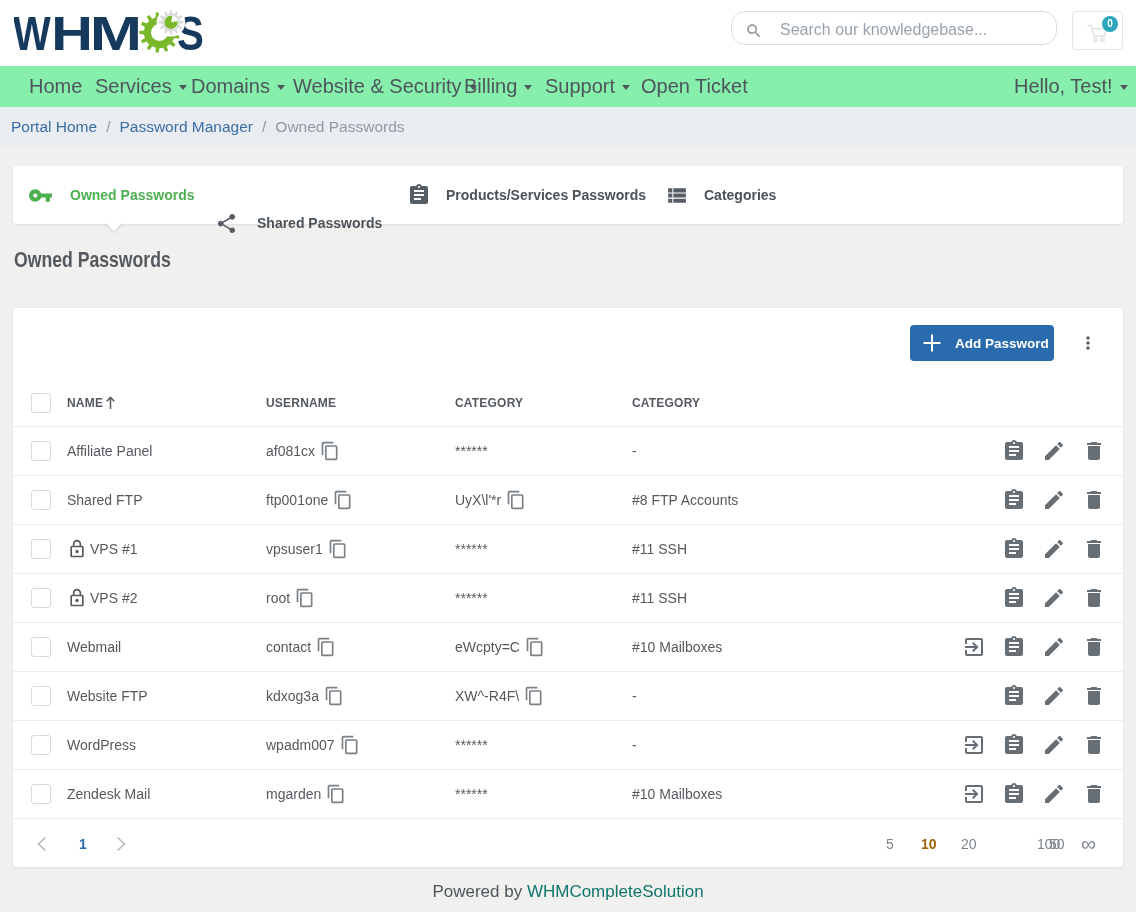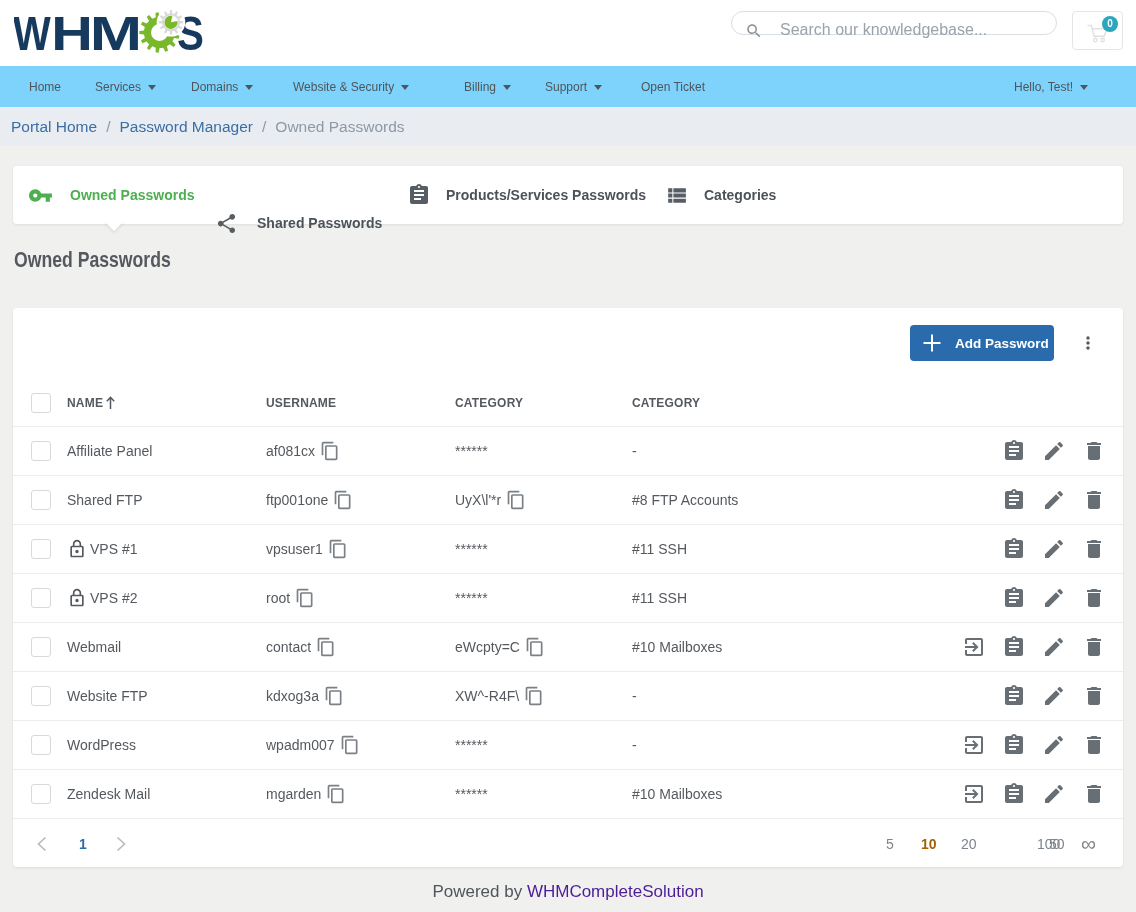--- a/index.html
+++ b/index.html
@@ -1,26 +1,26 @@
 <!DOCTYPE html>
 <html><head>
 <meta charset="utf-8">
 <style>
 * { margin:0; padding:0; box-sizing:border-box; }
 html,body { width:1136px; height:912px; overflow:hidden; }
 body { font-family:"Liberation Sans", sans-serif; background:#f0f0ef; }
 .topbar { background:#fff; height:66px; position:relative; }
 .logo { position:absolute; left:14px; top:0; }
-.hsearch { position:absolute; left:731px; top:11px; width:326px; height:24px; border:1px solid #d9dee3; border-radius:14px; background:#fff; }
+.hsearch { position:absolute; left:731px; top:11px; width:326px; height:34px; border:1px solid #d9dee3; border-radius:14px; background:#fff; }
 .hsearch svg { position:absolute; left:13px; top:10px; }
 .hsearch span { position:absolute; left:48px; top:9px; color:#9aa3ab; font-size:16px; }
 .cartbtn { position:absolute; left:1072px; top:11px; width:51px; height:39px; border:1px solid #e3e6e9; border-radius:4px; background:#fff; }
 .cartbtn svg { position:absolute; left:13px; top:11px; }
 .cartbadge { position:absolute; left:29px; top:3.5px; width:16px; height:16px; border-radius:50%; background:#2ba6bc; color:#fff; font-size:10px; font-weight:bold; text-align:center; line-height:16px; }
-.mainnav { background:#7dd3fc; height:41px; position:relative; font-size:12px; color:#4e555b; }
+.mainnav { background:#86efac; height:41px; position:relative; font-size:20px; color:#4e555b; }
 .mainnav .ni { position:absolute; top:0; height:41px; display:flex; align-items:center; white-space:nowrap; }
 .caret { display:inline-block; width:0; height:0; border-left:4.5px solid transparent; border-right:4.5px solid transparent; border-top:5px solid #4e555b; margin-left:7px; position:relative; top:1px; }
 .breadcrumb { background:#e9edf2; height:39px; line-height:39px; padding-left:11px; font-size:15.5px; color:#8e99a4; }
 .breadcrumb a { color:#3a6ea5; text-decoration:none; }
 .breadcrumb .sep { margin:0 9px; color:#8e99a4; }
 .tabcard { position:absolute; left:13px; top:166px; width:1110px; background:#fff; border-radius:4px; box-shadow:0 1px 3px rgba(0,0,0,0.08); height:58px; }
 .tab { position:absolute; top:0; height:58px; display:flex; align-items:center; font-size:14px; font-weight:bold; color:#4b5258; }
 .tab .ticon { position:absolute; display:flex; align-items:center; height:58px; top:0; }
 .tab.active { color:#4caf50; }
 .notch { position:absolute; left:94px; top:48px; width:14px; height:14px; background:#fff; transform:rotate(45deg); box-shadow:2px 2px 3px rgba(0,0,0,0.06); }
@@ -49,21 +49,21 @@
 .actcell svg { margin-left:16px; vertical-align:middle; }
 .cellflex { display:flex; align-items:center; }
 .copyic { margin-left:5px; display:inline-flex; }
 .lockic { margin-right:3px; display:inline-flex; }
 .pagerow { height:49px; border-top:1px solid #ececec; position:relative; font-size:14px; }
 .pagerow .chev { position:absolute; top:0; height:49px; display:flex; align-items:center; color:#b9bec3; font-size:18px; }
 .pagerow .cur { position:absolute; top:0; height:49px; display:flex; align-items:center; color:#2a6bae; font-weight:bold; }
 .pagerow .pgr span { position:absolute; top:0; height:49px; display:flex; align-items:center; color:#7d848b; }
 .pagerow .pgr .sel { color:#a16207; font-weight:bold; }
 footer { position:absolute; left:0; top:882px; width:1136px; text-align:center; font-size:17px; color:#4e555b; }
-footer a { color:#4c1d95; text-decoration:none; }
+footer a { color:#0f766e; text-decoration:none; }
 </style>
 </head>
 <body>
 <header class="topbar">
   <div class="logo">
     <svg width="210" height="58" viewBox="0 0 210 58">
       <g font-family="Liberation Sans" font-weight="bold" font-size="48" fill="#16395e">
         <text transform="translate(-1,50) scale(0.833,1)">W</text>
         <text transform="translate(37.2,50) scale(1.20,1)">H</text>
         <text transform="translate(75.8,50) scale(1.31,1)">M</text>

